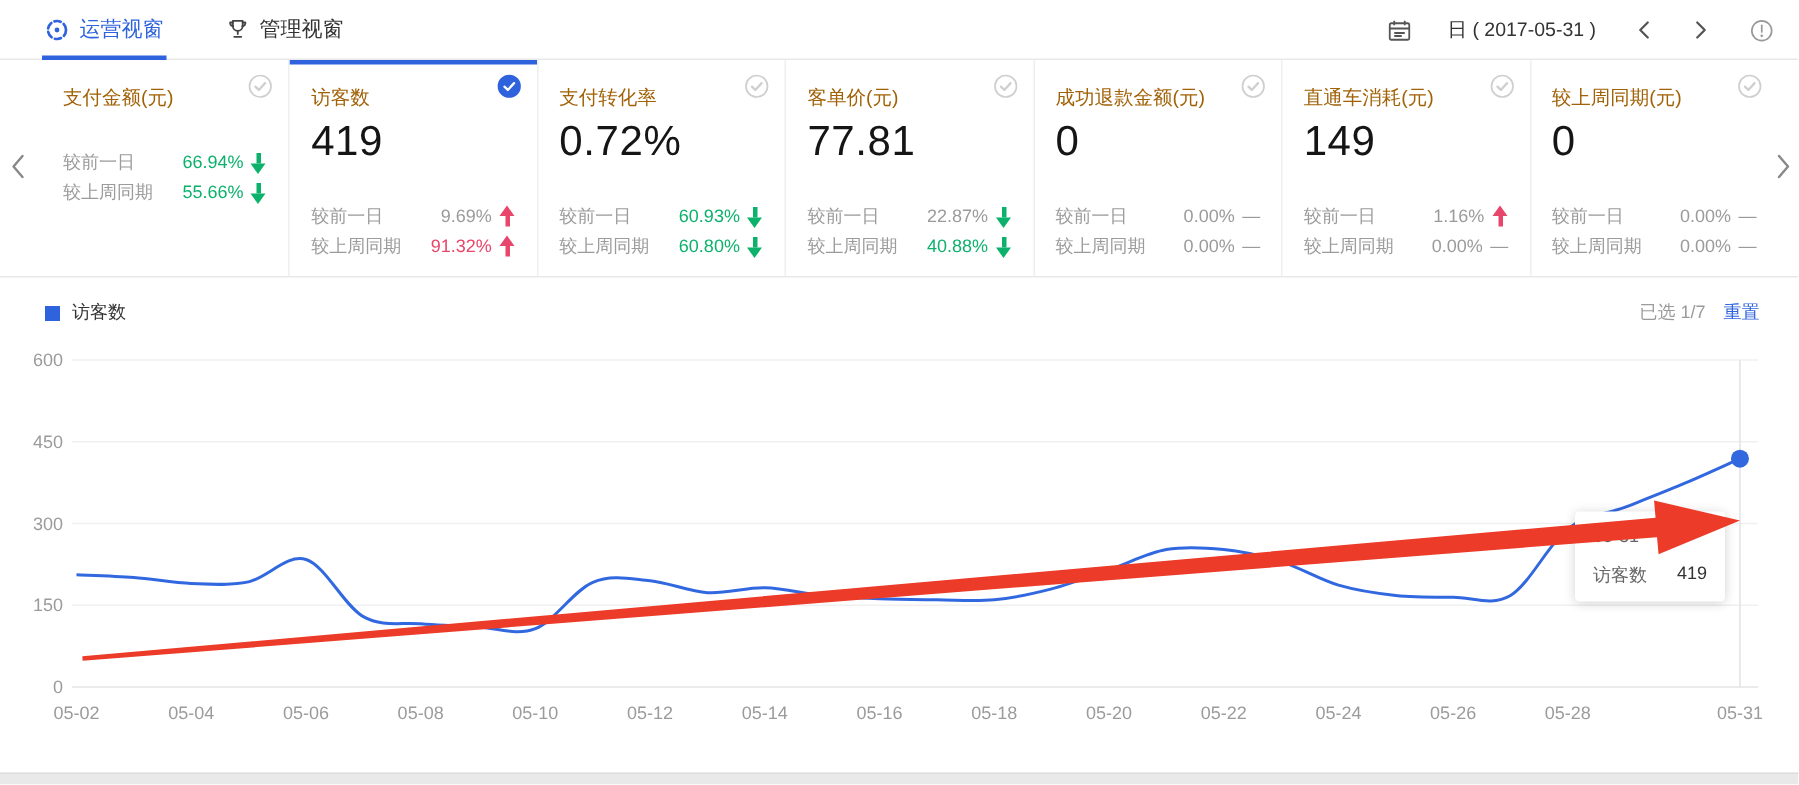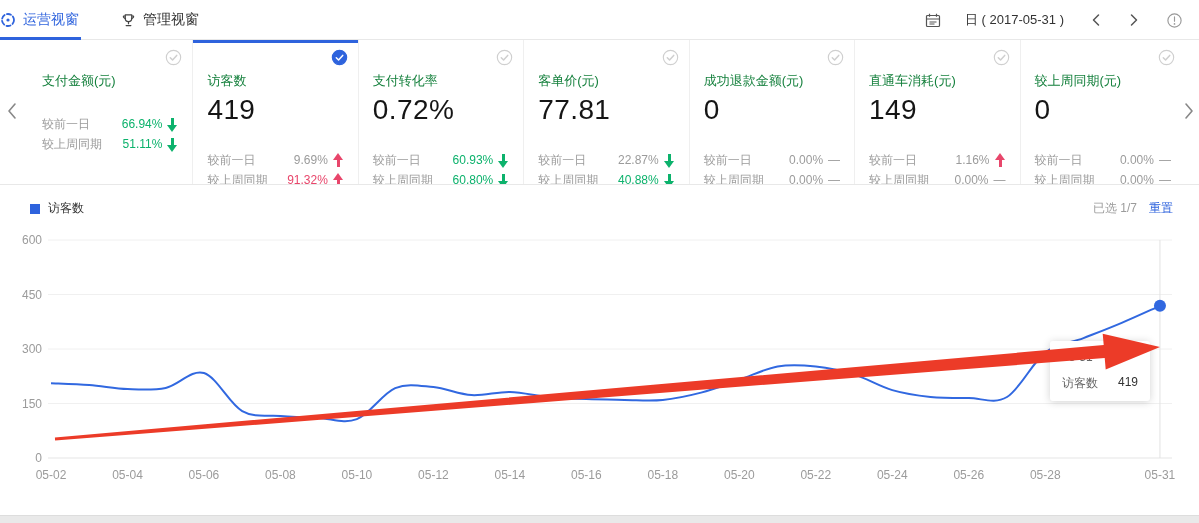--- a/index.html
+++ b/index.html
@@ -5,22 +5,22 @@
   :root{
     --accent:#2e63dd; --line:#3168e0; --green:#0cb26c; --red:#e8466b;
     --gray:#9b9b9b; --annotation:#ec3b28; --grid:#f0f0f0; --axis:#9b9b9b;
   }
   *{box-sizing:border-box}
   html,body{margin:0;padding:0}
   body{width:1199px;height:523px;position:relative;overflow:hidden;background:#fff;
        font-family:"Liberation Sans",sans-serif;color:#333}
 
   
-  .topbar{height:40px;border-bottom:1px solid #e8e8e8;display:flex;
-          position:relative;background:#fff}
+  .topbar{height:40px;border-bottom:1px solid #e8e8e8;display:flex;align-items:center;
+          padding-left:30px;position:relative;background:#fff}
   .tab{display:inline-flex;align-items:center;gap:7px;height:40px;margin-right:42px;
        font-size:14px;color:#333;cursor:pointer;position:relative}
   .tab.active{color:var(--accent,#2e63dd)}
   .tab.active::after{content:"";position:absolute;left:-2px;right:-2px;bottom:0;height:3px;
        background:var(--accent,#2e63dd)}
   .tab-icon{display:inline-flex;align-items:center}
   .topbar-right{position:absolute;right:16px;top:0;height:40px;display:flex;align-items:center;gap:26px}
   .date-sel{display:flex;align-items:center;gap:24px;font-size:13px;color:#333;cursor:pointer}
   .nav-chev,.info{display:inline-flex;align-items:center;cursor:pointer}
 
@@ -29,21 +29,21 @@
              padding:0 14px 0 28px;background:#fff}
   .card{flex:1;position:relative;border-right:1px solid #efefef;padding:12px 14px;cursor:pointer;overflow:hidden}
   .card:last-child{border-right:none}
   .card.selected::before{content:"";position:absolute;top:0;left:0;right:0;height:3px;
        background:var(--accent,#2e63dd)}
   .card .check{position:absolute;top:9px;right:10px;line-height:0}
   .chk-c{fill:#fff;stroke:#cfcfcf;stroke-width:1.2}
   .chk-m{fill:none;stroke:#cfcfcf;stroke-width:1.6;stroke-linecap:round;stroke-linejoin:round}
   .card.selected .chk-c{fill:var(--accent,#2e63dd);stroke:var(--accent,#2e63dd)}
   .card.selected .chk-m{stroke:#fff}
-  .card-title{font-size:13px;color:#15803d;margin-top:20px;white-space:nowrap}
+  .card-title{font-size:13px;color:#a16207;margin-top:4px;white-space:nowrap}
   .card-value{font-size:28px;color:#151515;margin-top:4px;letter-spacing:.4px}
   .card-rows{margin-top:24px}
   .crow{display:flex;justify-content:space-between;align-items:center;height:20px;font-size:12px}
   .crow-label{color:#9b9b9b;white-space:nowrap}
   .crow-right{display:flex;align-items:center;gap:5px}
   .val-green{color:var(--green,#0cb26c)} .val-red{color:var(--red,#e8466b)} .val-gray{color:#9b9b9b}
   .arr{position:relative;display:inline-block;width:11px;height:13px}
   .arr.up{color:var(--red,#e8466b)} .arr.down{color:var(--green,#0cb26c)}
   .arr.up::before{content:"";position:absolute;left:4px;bottom:0;width:3px;height:7px;background:currentColor}
   .arr.up::after{content:"";position:absolute;left:0;top:-1px;border-left:5.5px solid transparent;
@@ -142,21 +142,21 @@
       <div class="crow">
         <span class="crow-label">较前一日</span>
         <span class="crow-right">
           <span class="crow-val val-green">66.94%</span>
           <span class="arr down"></span>
         </span>
       </div>
       <div class="crow">
         <span class="crow-label">较上周同期</span>
         <span class="crow-right">
-          <span class="crow-val val-green">51.11%</span>
+          <span class="crow-val val-green">55.66%</span>
           <span class="arr down"></span>
         </span>
       </div>
     </div>
   </div>
 
   <div class="card selected">
     <span class="check">
       <svg width="17" height="17" viewBox="0 0 18 18">
         <circle class="chk-c" cx="9" cy="9" r="7.6"></circle>

